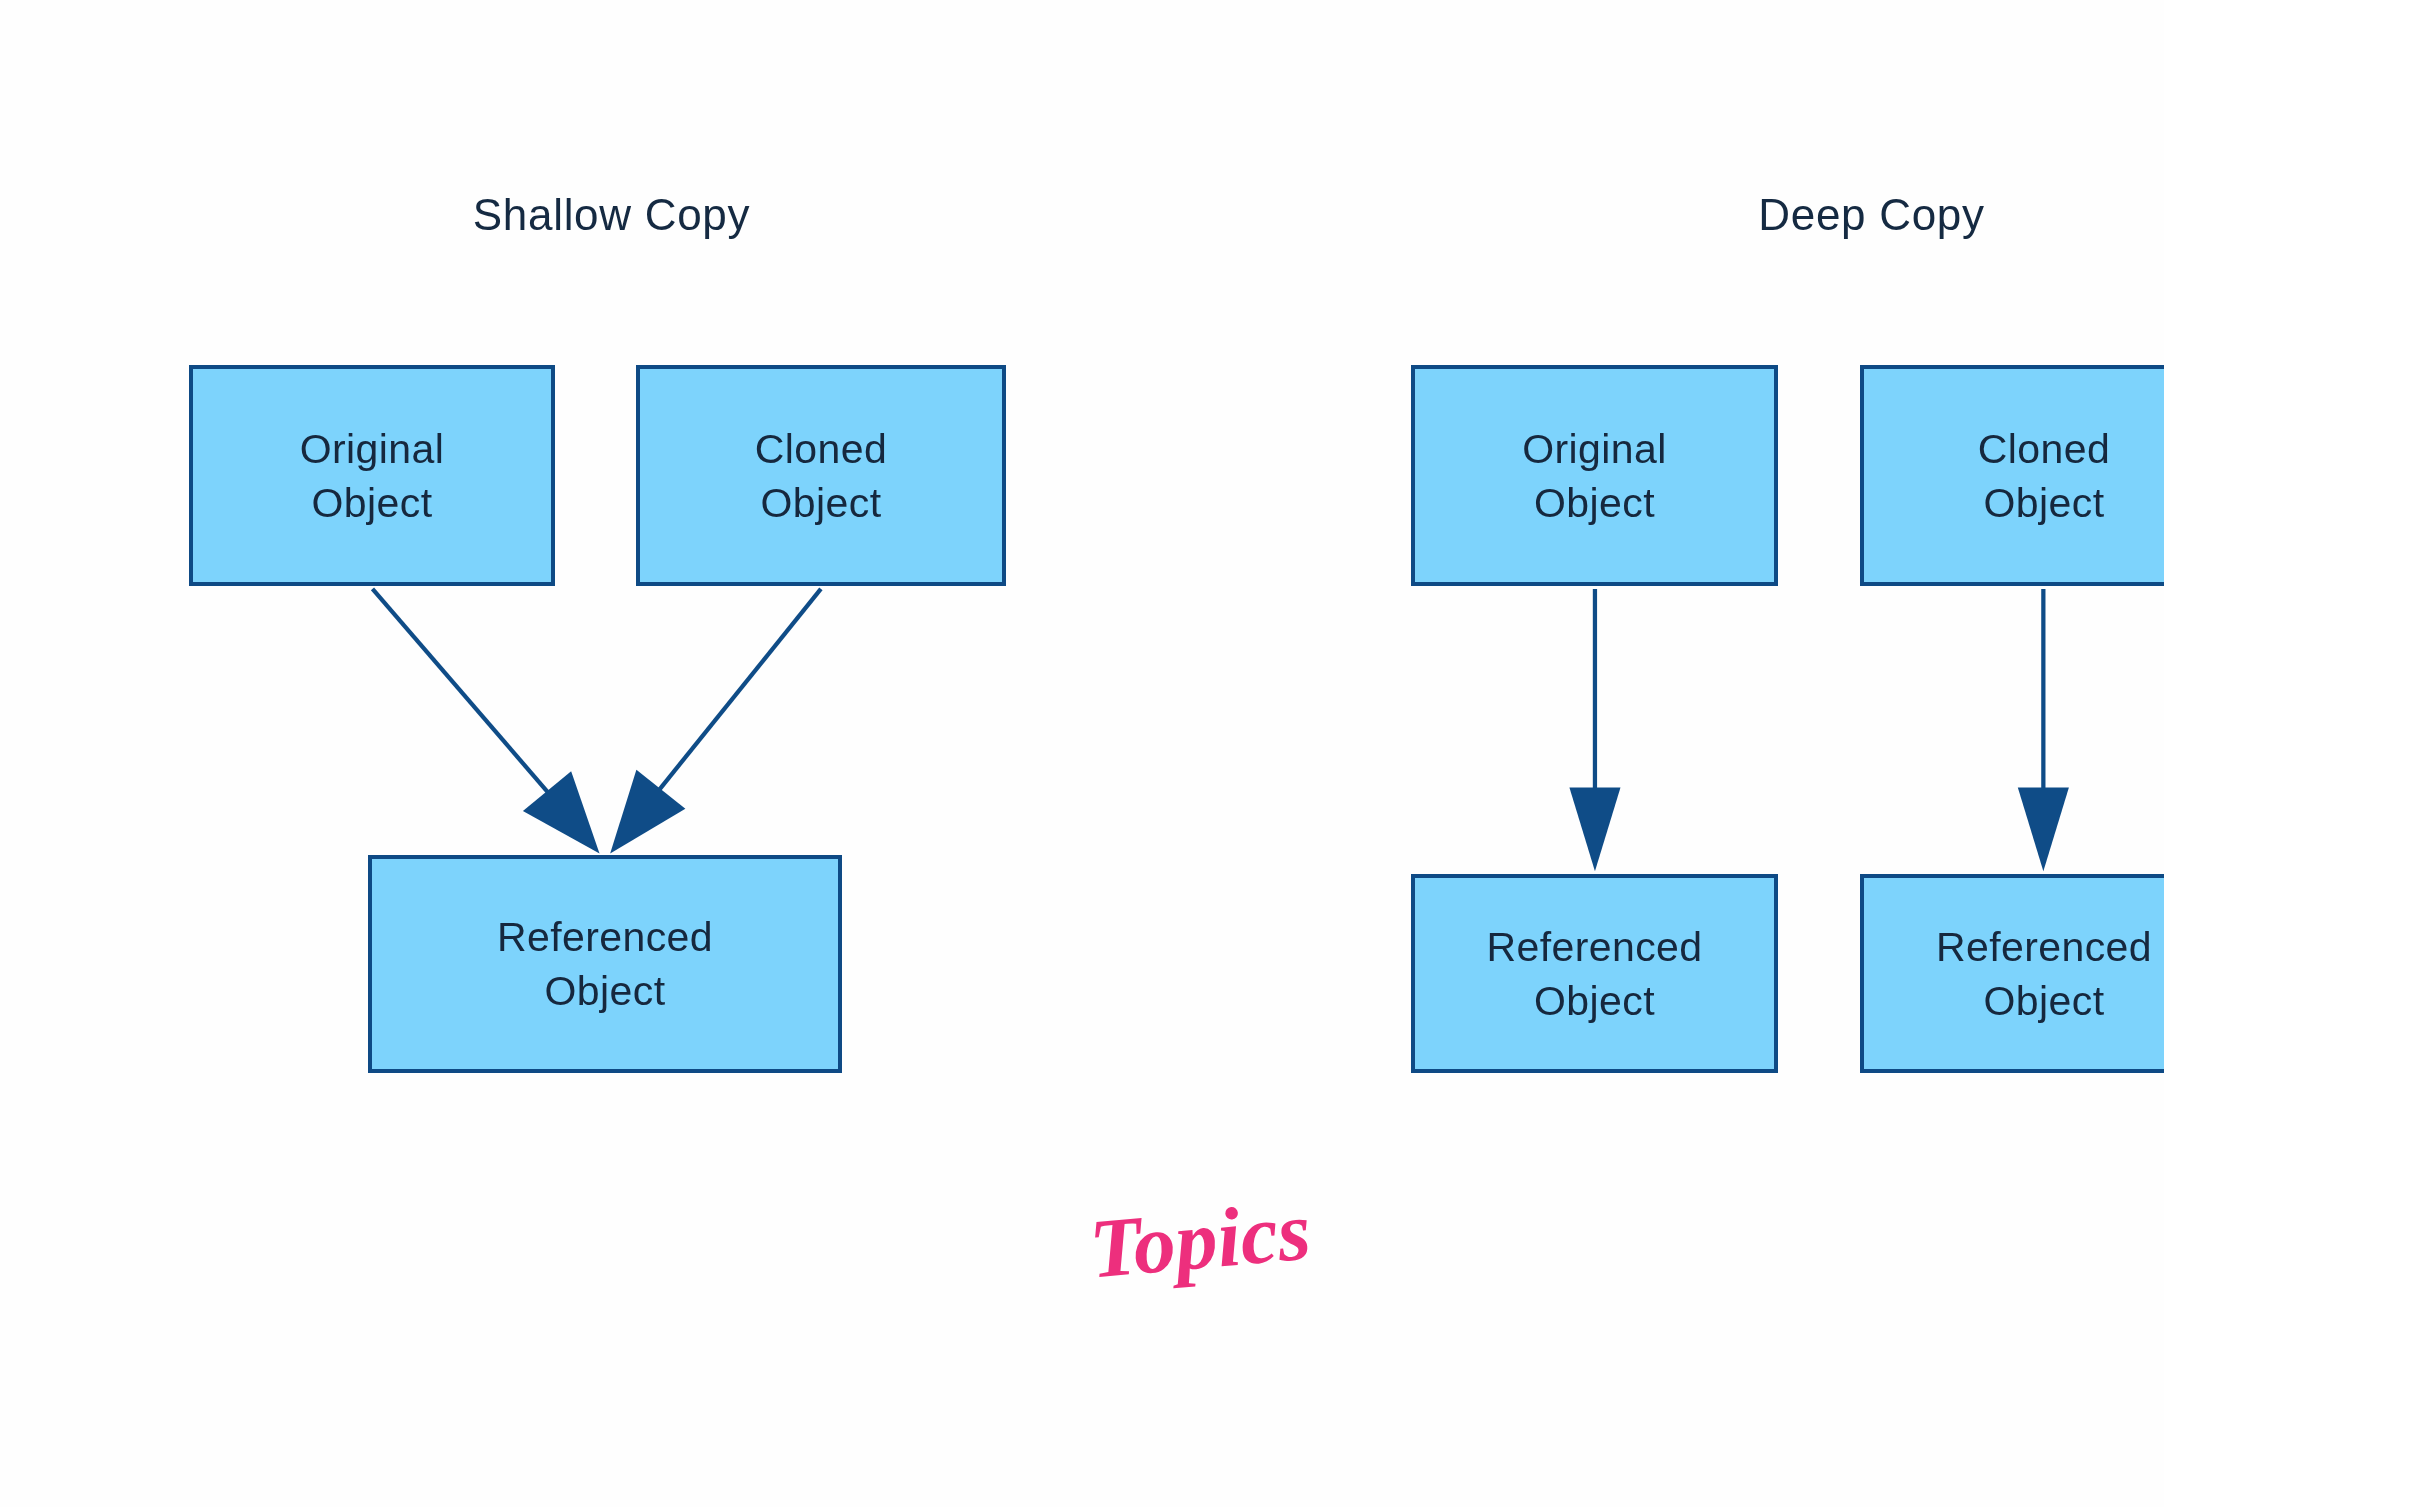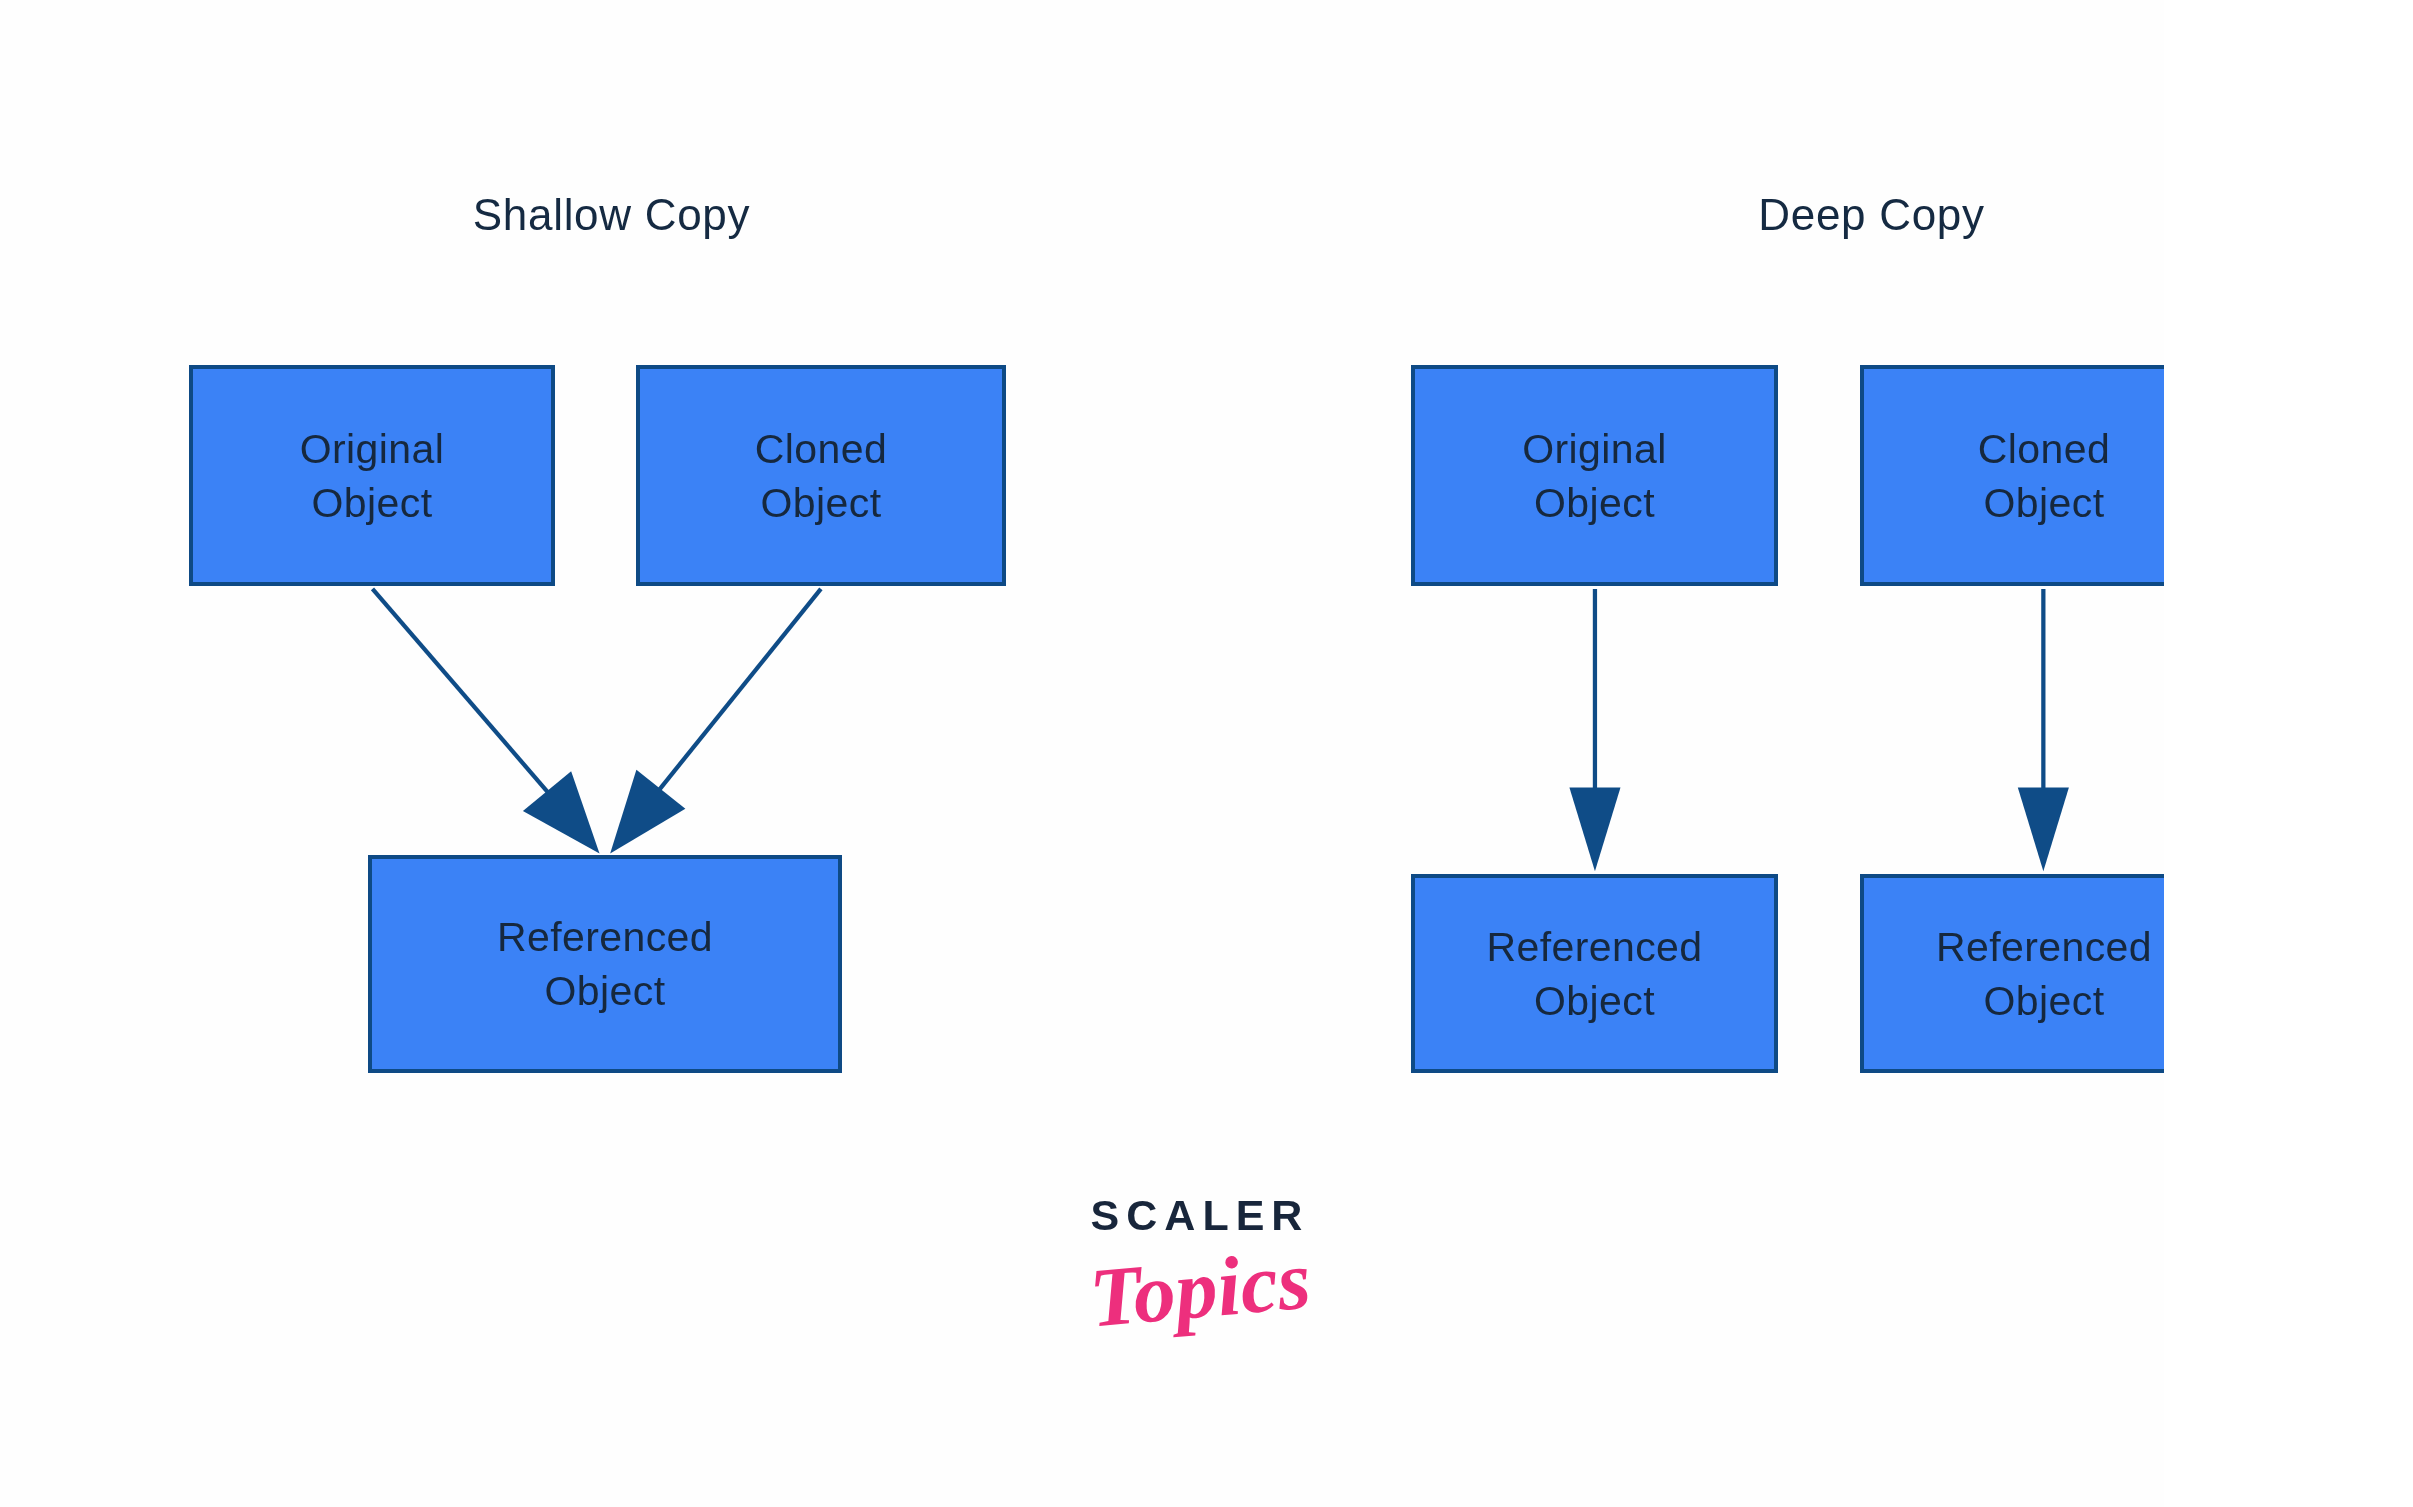--- a/index.html
+++ b/index.html
@@ -20,21 +20,21 @@
     width: 639px;
     text-align: center;
     font-size: 44px;
     font-weight: 500;
     letter-spacing: 0.7px;
     color: #152a42;
   }
   .node-box {
     position: absolute;
     box-sizing: border-box;
-    background: #3b82f6;
+    background: #7dd3fc;
     border: 4.3px solid #0e4a85;
     display: flex;
     flex-direction: column;
     align-items: center;
     justify-content: center;
     text-align: center;
   }
   .node-box .line {
     font-size: 41px;
     line-height: 54px;
@@ -133,18 +133,17 @@
     <span class="line">Referenced</span>
     <span class="line">Object</span>
   </div>
 
   <div class="node-box" style="left:1860px; top:874px; width:368px; height:199px;">
     <span class="line">Referenced</span>
     <span class="line">Object</span>
   </div>
 
   <div class="logo">
-    <span class="logo-brand">SCALER</span>
     <span class="logo-sub">Topics</span>
   </div>
 
 </div>
 
 
 </body></html>

